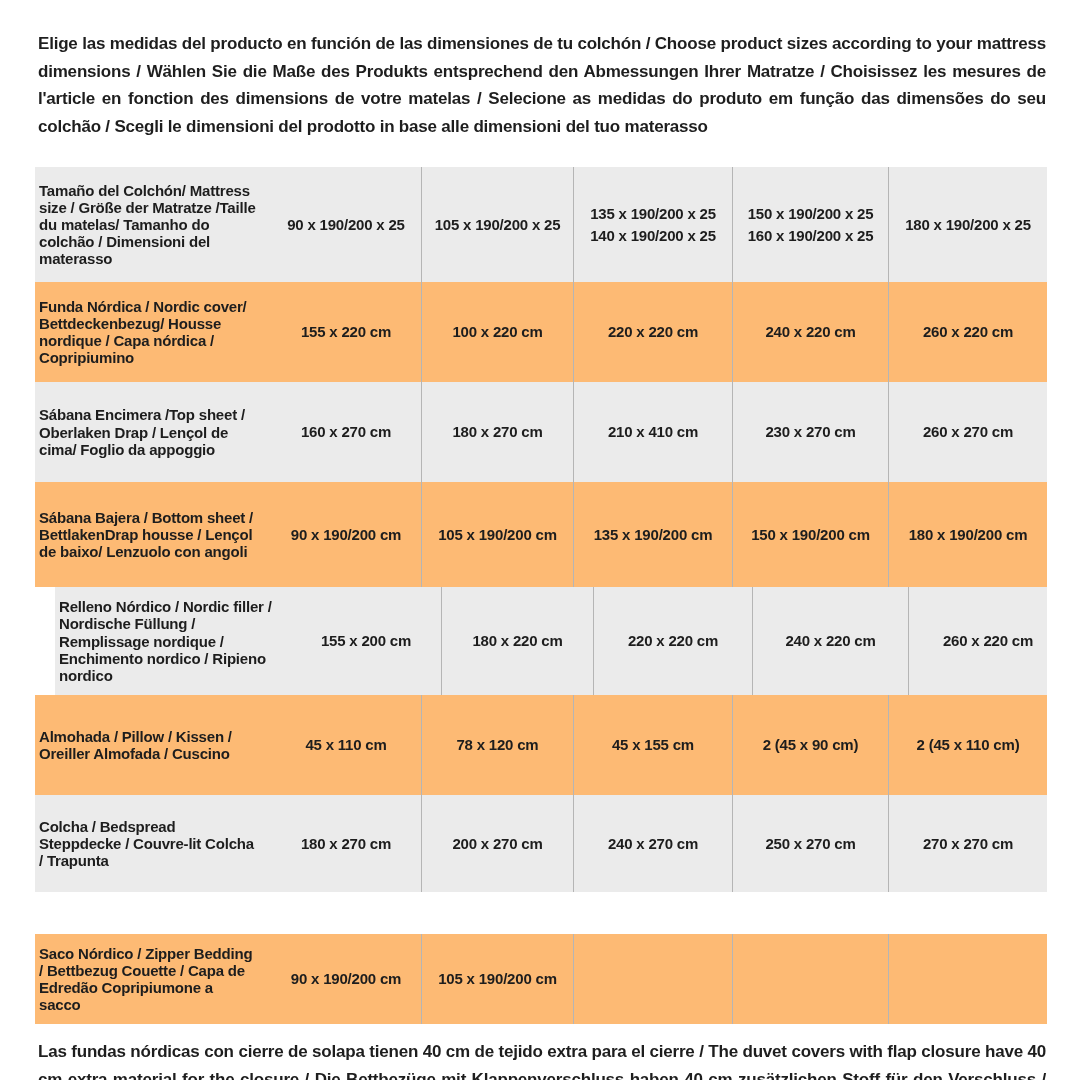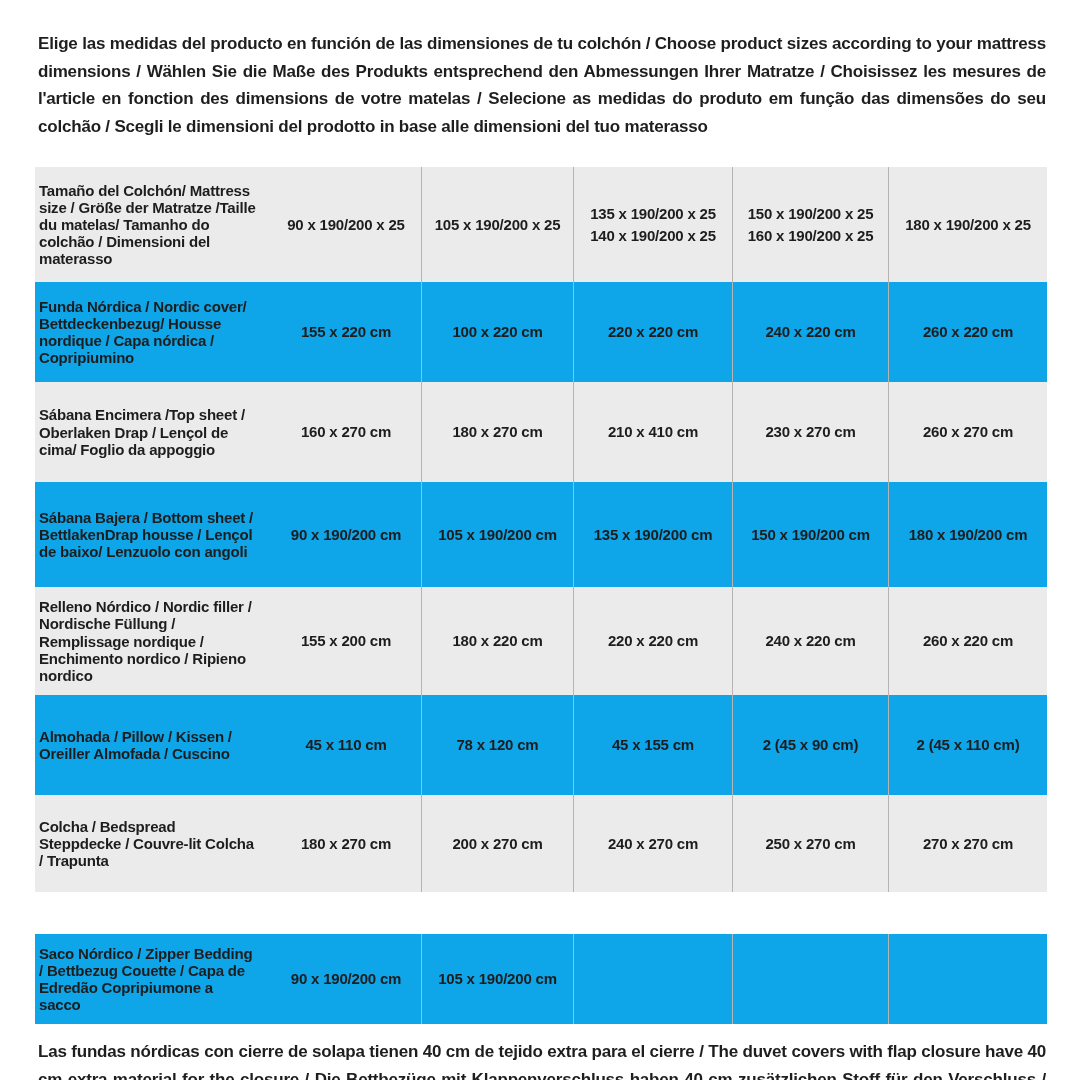--- a/index.html
+++ b/index.html
@@ -12,28 +12,28 @@
   .note{
     font-size:17px;font-weight:bold;line-height:1.62;letter-spacing:-0.2px;
     text-align:justify;color:#1e1e1e;width:1008px;
   }
   .intro{margin:0 0 20px 0;}
   .footer{margin:14px 0 0 0;}
   .size-table{width:1012px;margin-left:-3px;}
   .t-row{
     display:grid;
     grid-template-columns:236px 150px 152px 159px 156px 159px;
-    background:#0ea5e9;
+    background:#fdba74;
   }
   .t-row:nth-child(odd){background:#ebebeb;}
   .t-row:nth-child(1){min-height:115px;margin-top:27px;}
   .t-row:nth-child(2){min-height:100px;}
   .t-row:nth-child(3){min-height:100px;}
   .t-row:nth-child(4){min-height:105px;}
-  .t-row:nth-child(5){min-height:108px;}
+  .t-row:nth-child(5){min-height:108px;margin-left:20px;}
   .t-row:nth-child(6){min-height:100px;}
   .t-row:nth-child(7){min-height:97px;}
   .t-row:nth-child(8){min-height:90px;margin-top:42px;}
   .cell{
     display:flex;align-items:center;box-sizing:border-box;
     font-weight:bold;font-size:15px;letter-spacing:-0.2px;
   }
   .cell.label{
     justify-content:flex-start;text-align:left;
     line-height:1.14;padding:10px 14px 10px 4px;

